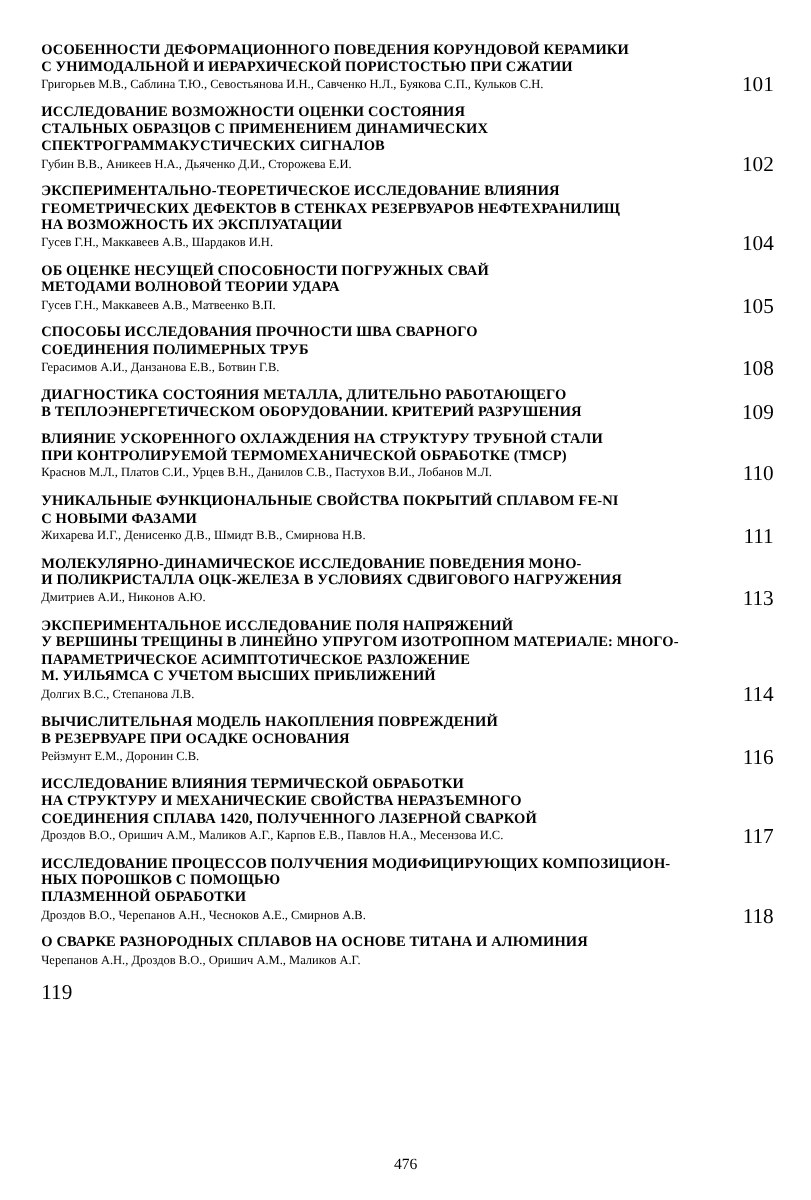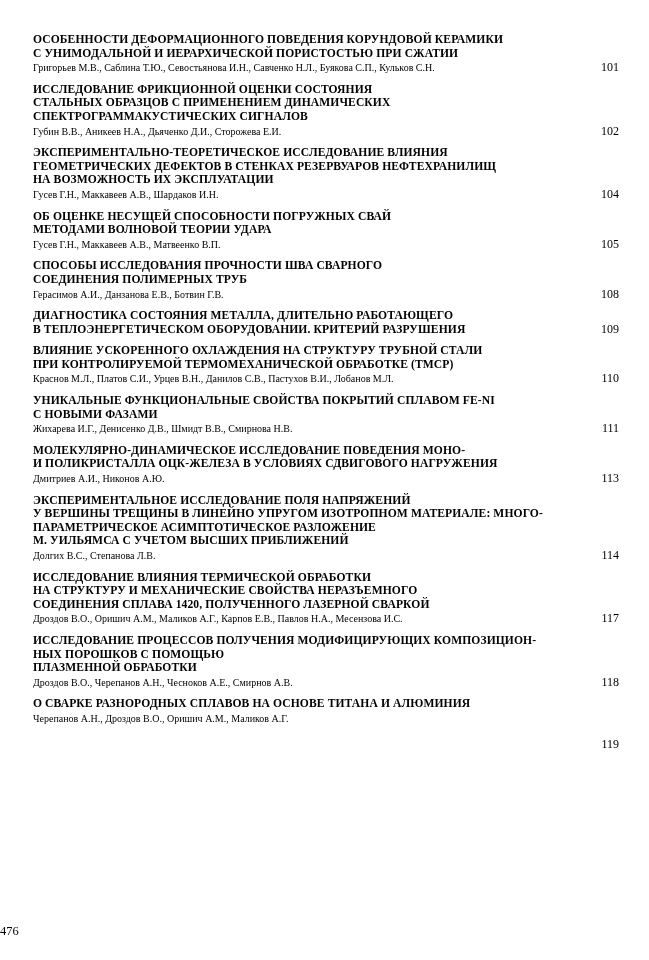--- a/index.html
+++ b/index.html
@@ -42,57 +42,57 @@
   }
   .authors {
     font-size: 10px;
     line-height: 13.6px;
     margin-top: 1px;
     white-space: nowrap;
   }
   .pagenum {
     flex: 0 0 auto;
     align-self: flex-end;
-    font-size: 12px;
+    font-size: 17px;
     line-height: 13.6px;
     padding-left: 8px;
-    text-align: right;
   }
   .entry.page-below {
     display: block;
   }
   .entry.page-below .pagenum {
     margin-top: 12px;
     padding-left: 0;
   }
   .footer {
     position: absolute;
     bottom: 21px;
     left: 0;
     width: 100%;
+    text-align: center;
     font-size: 12.5px;
   }
 </style>
 </head>
 <body>
 
 <div class="page">
   <div class="toc" id="toc">
   <div class="entry">
     <div class="entry-body">
       <div class="title">ОСОБЕННОСТИ ДЕФОРМАЦИОННОГО ПОВЕДЕНИЯ КОРУНДОВОЙ КЕРАМИКИ
 С УНИМОДАЛЬНОЙ И ИЕРАРХИЧЕСКОЙ ПОРИСТОСТЬЮ ПРИ СЖАТИИ</div>
       <div class="authors">Григорьев М.В., Саблина Т.Ю., Севостьянова И.Н., Савченко Н.Л., Буякова С.П., Кульков С.Н.</div>
     </div>
     <div class="pagenum">101</div>
   </div>
 
   <div class="entry">
     <div class="entry-body">
-      <div class="title">ИССЛЕДОВАНИЕ ФРИКЦИОННОЙ ОЦЕНКИ СОСТОЯНИЯ
+      <div class="title">ИССЛЕДОВАНИЕ ВОЗМОЖНОСТИ ОЦЕНКИ СОСТОЯНИЯ
 СТАЛЬНЫХ ОБРАЗЦОВ С ПРИМЕНЕНИЕМ ДИНАМИЧЕСКИХ
 СПЕКТРОГРАММАКУСТИЧЕСКИХ СИГНАЛОВ</div>
       <div class="authors">Губин В.В., Аникеев Н.А., Дьяченко Д.И., Сторожева Е.И.</div>
     </div>
     <div class="pagenum">102</div>
   </div>
 
   <div class="entry">
     <div class="entry-body">
       <div class="title">ЭКСПЕРИМЕНТАЛЬНО-ТЕОРЕТИЧЕСКОЕ ИССЛЕДОВАНИЕ ВЛИЯНИЯ
@@ -161,20 +161,28 @@
     <div class="entry-body">
       <div class="title">ЭКСПЕРИМЕНТАЛЬНОЕ ИССЛЕДОВАНИЕ ПОЛЯ НАПРЯЖЕНИЙ
 У ВЕРШИНЫ ТРЕЩИНЫ В ЛИНЕЙНО УПРУГОМ ИЗОТРОПНОМ МАТЕРИАЛЕ: МНОГО-
 ПАРАМЕТРИЧЕСКОЕ АСИМПТОТИЧЕСКОЕ РАЗЛОЖЕНИЕ
 М. УИЛЬЯМСА С УЧЕТОМ ВЫСШИХ ПРИБЛИЖЕНИЙ</div>
       <div class="authors">Долгих В.С., Степанова Л.В.</div>
     </div>
     <div class="pagenum">114</div>
   </div>
 
+  <div class="entry">
+    <div class="entry-body">
+      <div class="title">ВЫЧИСЛИТЕЛЬНАЯ МОДЕЛЬ НАКОПЛЕНИЯ ПОВРЕЖДЕНИЙ
+В РЕЗЕРВУАРЕ ПРИ ОСАДКЕ ОСНОВАНИЯ</div>
+      <div class="authors">Рейзмунт Е.М., Доронин С.В.</div>
+    </div>
+    <div class="pagenum">116</div>
+  </div>
 
   <div class="entry">
     <div class="entry-body">
       <div class="title">ИССЛЕДОВАНИЕ ВЛИЯНИЯ ТЕРМИЧЕСКОЙ ОБРАБОТКИ
 НА СТРУКТУРУ И МЕХАНИЧЕСКИЕ СВОЙСТВА НЕРАЗЪЕМНОГО
 СОЕДИНЕНИЯ СПЛАВА 1420, ПОЛУЧЕННОГО ЛАЗЕРНОЙ СВАРКОЙ</div>
       <div class="authors">Дроздов В.О., Оришич А.М., Маликов А.Г., Карпов Е.В., Павлов Н.А., Месензова И.С.</div>
     </div>
     <div class="pagenum">117</div>
   </div>

